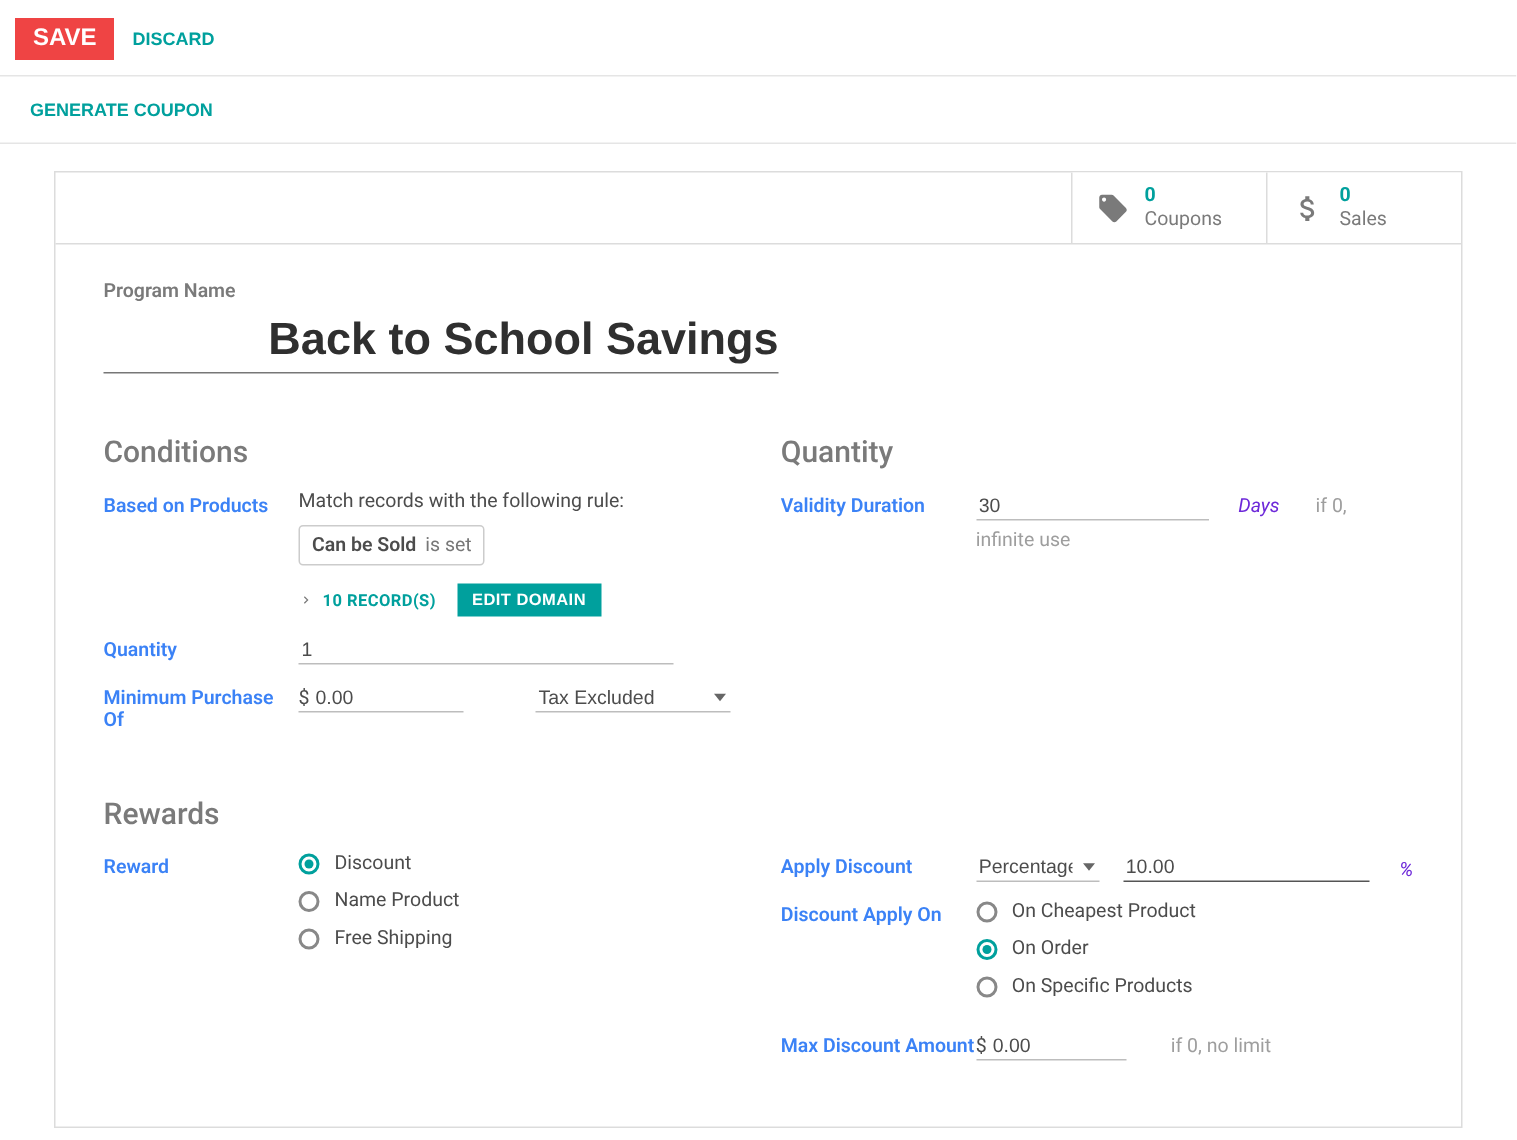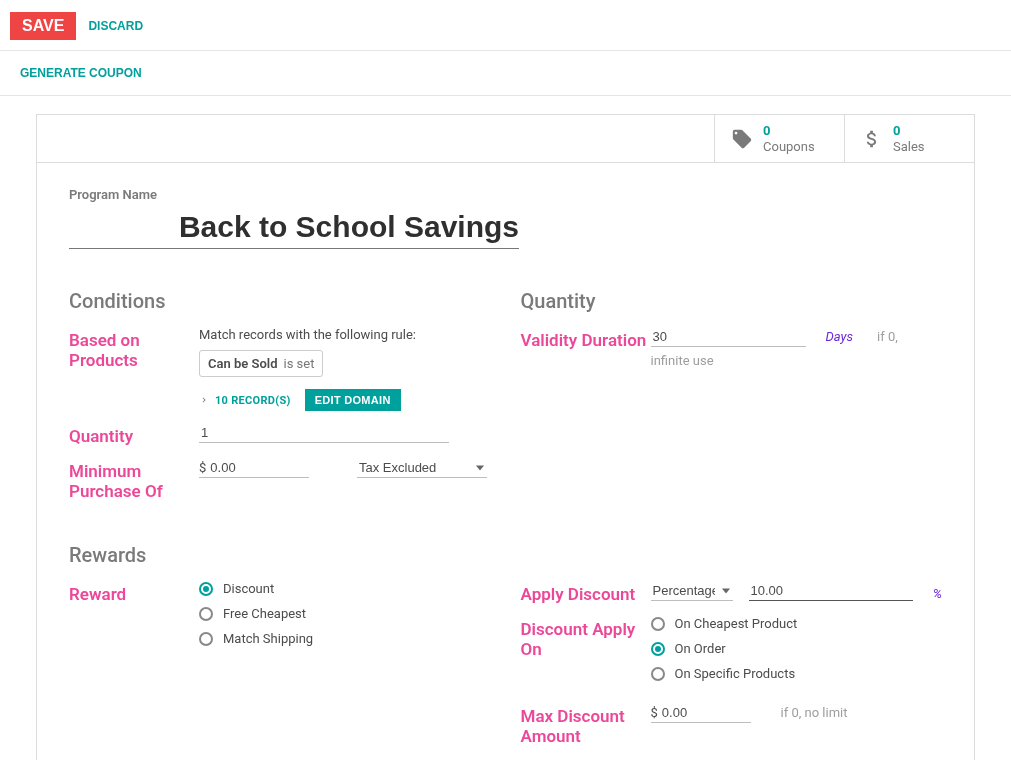--- a/index.html
+++ b/index.html
@@ -107,23 +107,23 @@
     margin-bottom: 14px;
   }
   .form-row {
     display: flex;
     align-items: flex-start;
     margin-bottom: 12px;
   }
   .form-row .row-label {
     width: 130px;
     flex-shrink: 0;
-    color: #ec4899;
+    color: #3b82f6;
     font-weight: 600;
-    font-size: 17px;
+    font-size: 13px;
     padding-top: 3px;
   }
   .form-row .row-value { flex: 1; }
   .domain-rule-text { color: #4c4c4c; margin-bottom: 8px; }
   .domain-tag {
     display: inline-flex;
     align-items: center;
     border: 1px solid #ccc;
     border-radius: 3px;
     padding: 5px 8px;
@@ -338,25 +338,25 @@
           <div class="section-title">Rewards</div>
           <div class="form-row">
             <div class="row-label">Reward</div>
             <div class="row-value">
               <div class="radio-row">
                 <input type="radio" name="reward" id="r-discount" checked="" style="">
                 <label for="r-discount">Discount</label>
               </div>
               <div class="radio-row">
                 <input type="radio" name="reward" id="r-free-product" style="">
-                <label for="r-free-product">Free Cheapest</label>
+                <label for="r-free-product">Name Product</label>
               </div>
               <div class="radio-row">
                 <input type="radio" name="reward" id="r-free-shipping" style="">
-                <label for="r-free-shipping">Match Shipping</label>
+                <label for="r-free-shipping">Free Shipping</label>
               </div>
             </div>
           </div>
         </div>
 
         <div class="col">
           <div style="height:38px"></div>
           <div class="form-row">
             <div class="row-label">Apply Discount</div>
             <div class="row-value inline-group" style="align-items:flex-end">

